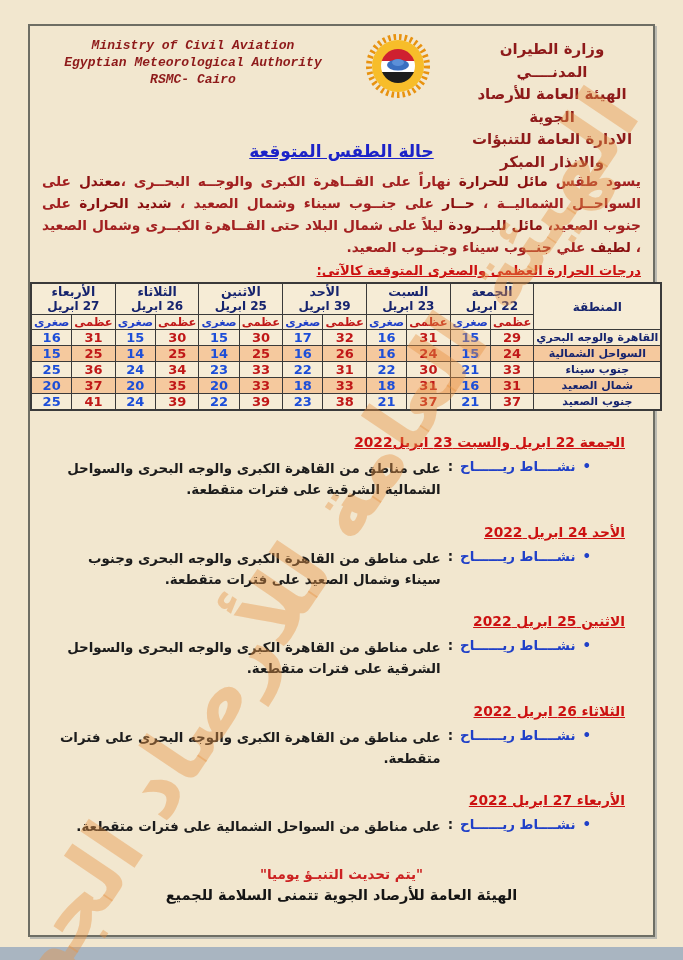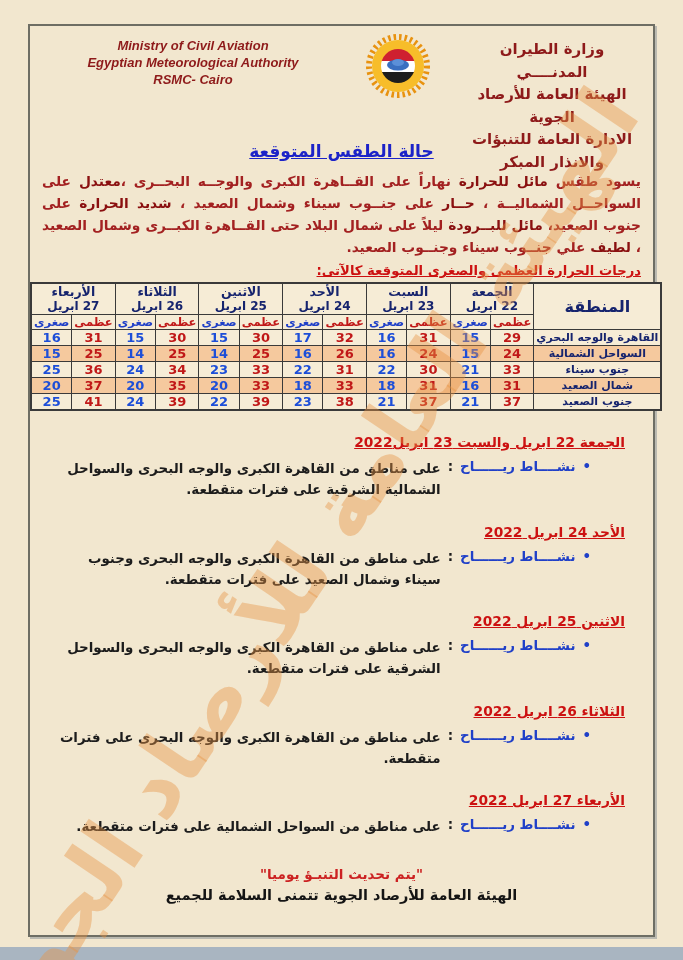--- a/index.html
+++ b/index.html
@@ -13,21 +13,21 @@
     background:#f2e7cf;
   }
   .frame {
     position:absolute; left:28px; top:24px; width:623px; height:909px;
     border:2px solid #6e6e64;
     box-shadow:2px 2px 0 rgba(120,130,140,.45);
   }
   
   .hdr { display:flex; justify-content:space-between; align-items:flex-start; padding:12px 16px 0 28px; }
   .eng {
-    color:#8e1a1a; font-family:Liberation Sans, sans-serif; font-style:italic; font-weight:bold;
+    color:#8e1a1a; font-family:Liberation Mono, monospace; font-style:italic; font-weight:bold;
     font-size:13px; line-height:1.3; text-align:center; width:270px;
   }
   .arb {
     color:#8e1a1a; font-weight:bold; font-size:15px; line-height:1.5;
     text-align:center; direction:rtl; width:170px;
   }
   .logo { width:64px; height:64px; margin-top:-4px; }
   .title-wrap { text-align:center; margin-top:-32px; }
   .title {
     color:#1c23c8; font-weight:bold; font-size:17px; text-decoration:underline; direction:rtl;
@@ -45,21 +45,21 @@
   .temps-line {
     direction:rtl; text-align:right; color:#cc1111; font-weight:bold; font-size:13.2px;
     text-decoration:underline; padding:5px 12px 4px 12px;
   }
   
   table.temps {
     direction:rtl; border-collapse:collapse; margin:0 auto; width:598px;
     font-weight:bold; border:2px solid #3a3a3a; background:#f6ecd6;
   }
   table.temps th, table.temps td { border:1px solid #3a3a3a; text-align:center; padding:0 2px; }
-  th.region { color:#16246e; font-size:16px; width:98px;margin-top:12px; }
+  th.region { color:#16246e; font-size:12px; width:98px;margin-top:12px; }
   .day-name { color:#16246e; font-size:12.5px; line-height:1.2; }
   .day-date { color:#16246e; font-size:12px; line-height:1.25; direction:rtl; }
   .lbl-max { color:#c01818; font-size:11.5px; }
   .lbl-min { color:#2040c8; font-size:11.5px; }
   td.max { color:#c01818; font-size:13px; width:41px; }
   td.min { color:#1d4ed8; font-size:13px; width:41px; }
   td.region-cell { color:#16246e; font-size:11px; text-align:right; padding-right:3px; white-space:nowrap; }
   tr.alt { background:#f5c99e; }
   
   .sections { margin-top:6px; }
@@ -137,21 +137,21 @@
             <th class="day" colspan="2">
               <div class="day-name">الجمعة</div>
               <div class="day-date">22 ابريل</div>
             </th>
             <th class="day" colspan="2">
               <div class="day-name">السبت</div>
               <div class="day-date">23 ابريل</div>
             </th>
             <th class="day" colspan="2">
               <div class="day-name">الأحد</div>
-              <div class="day-date">24 ابريل</div>
+              <div class="day-date">39 ابريل</div>
             </th>
             <th class="day" colspan="2">
               <div class="day-name">الاثنين</div>
               <div class="day-date">25 ابريل</div>
             </th>
             <th class="day" colspan="2">
               <div class="day-name">الثلاثاء</div>
               <div class="day-date">26 ابريل</div>
             </th>
             <th class="day" colspan="2">

